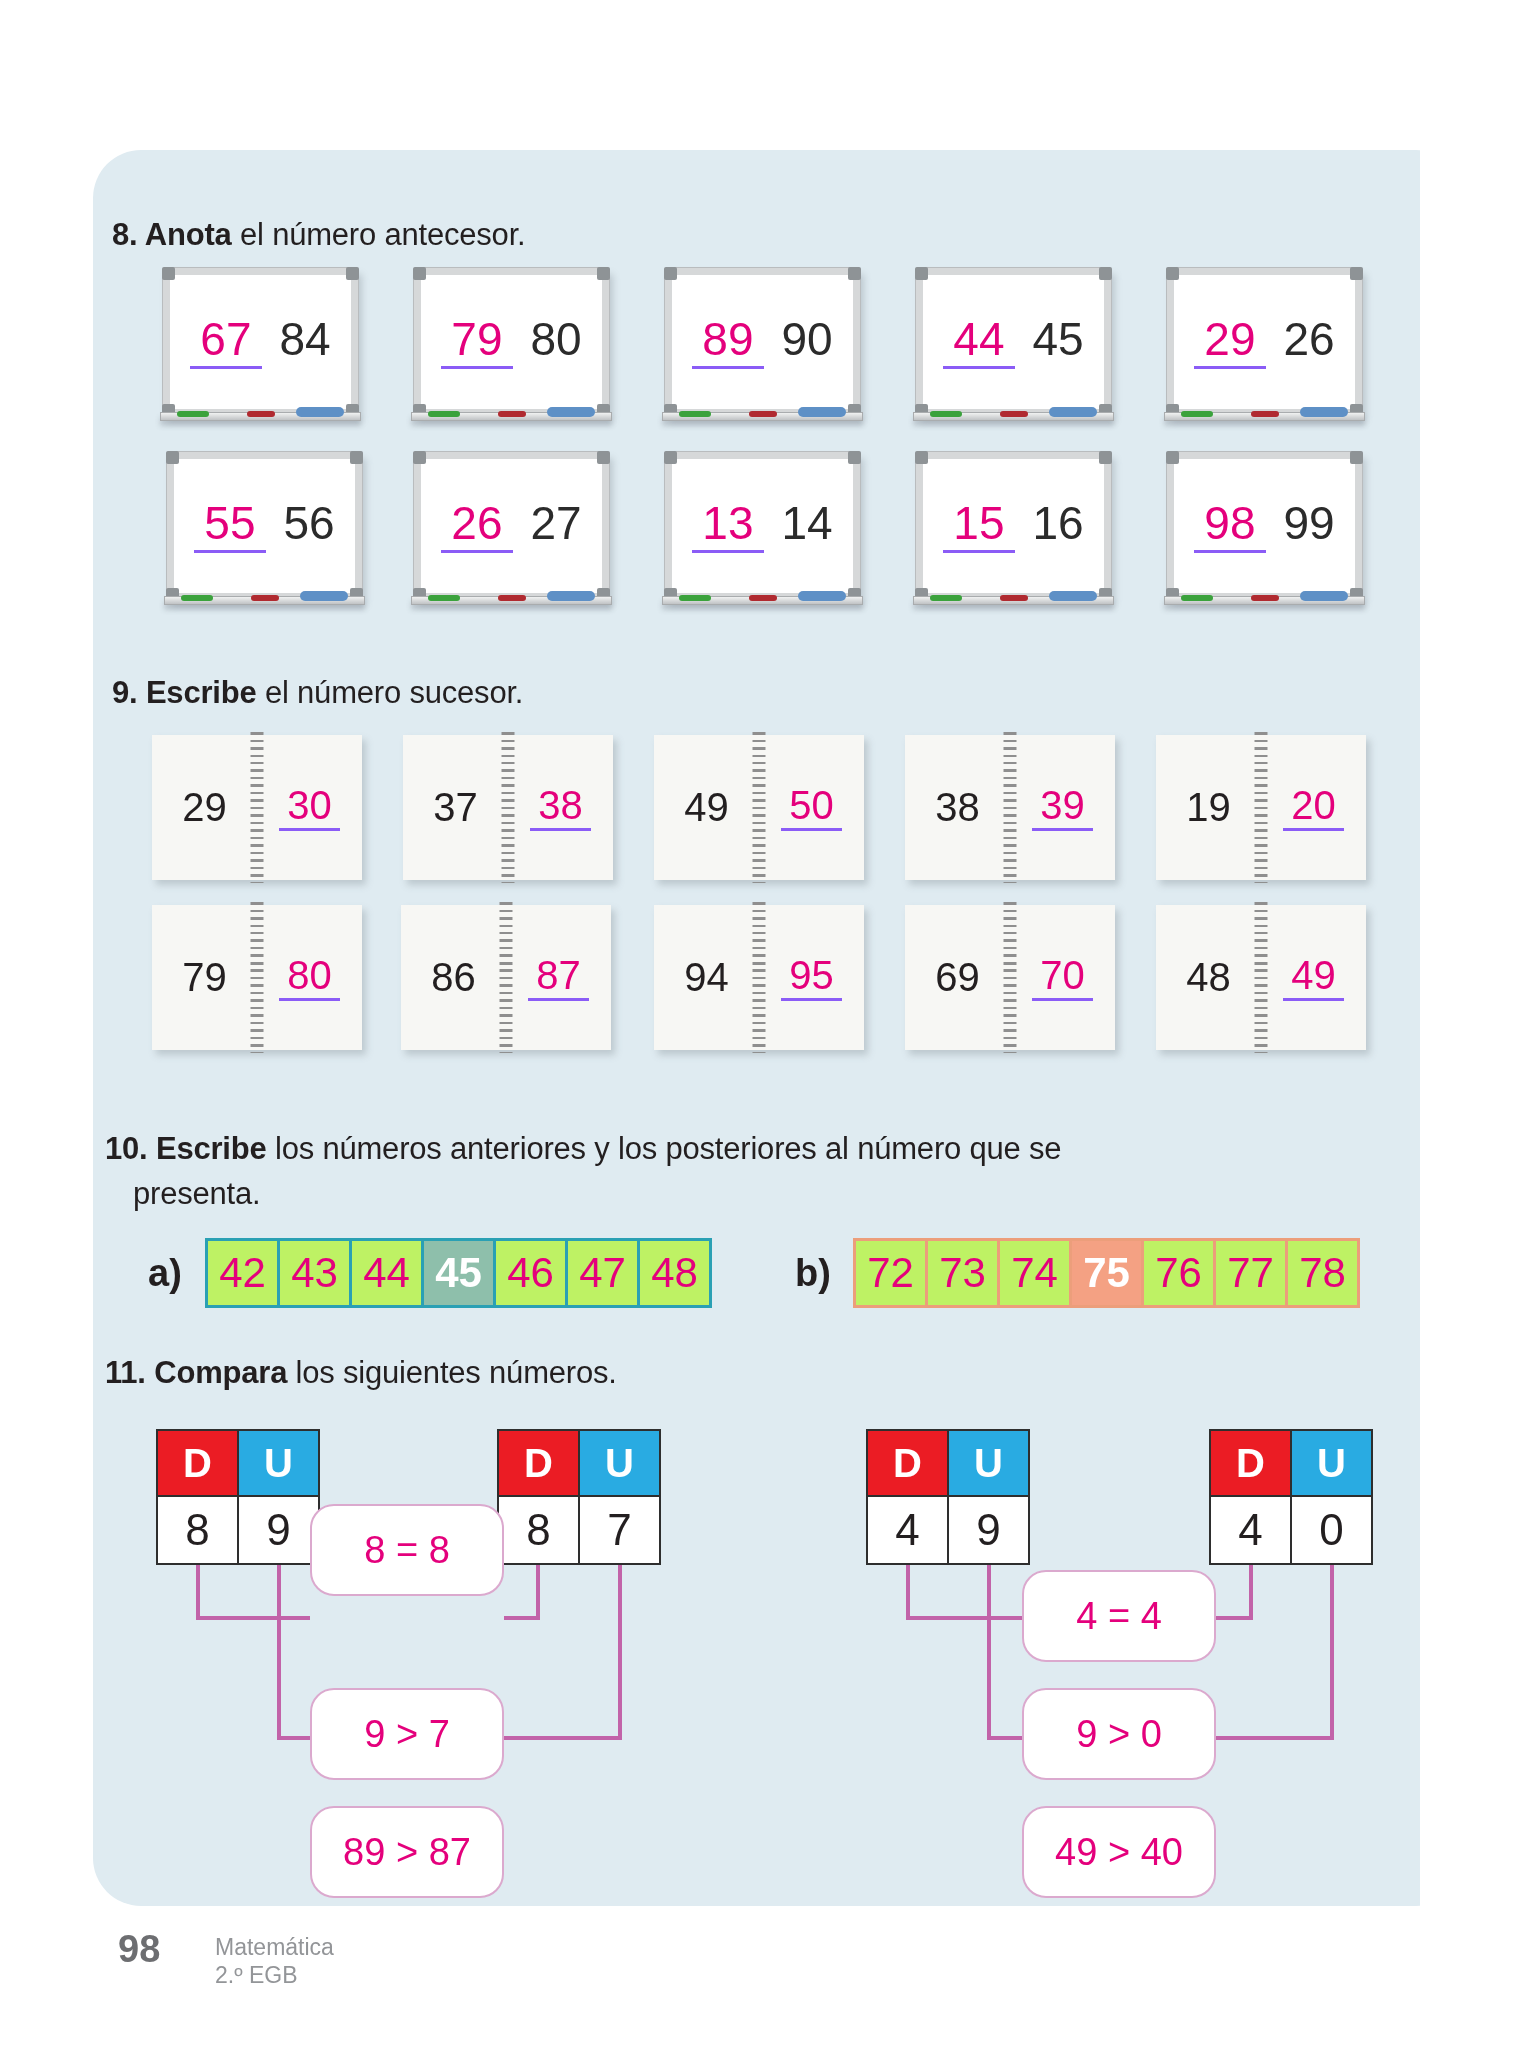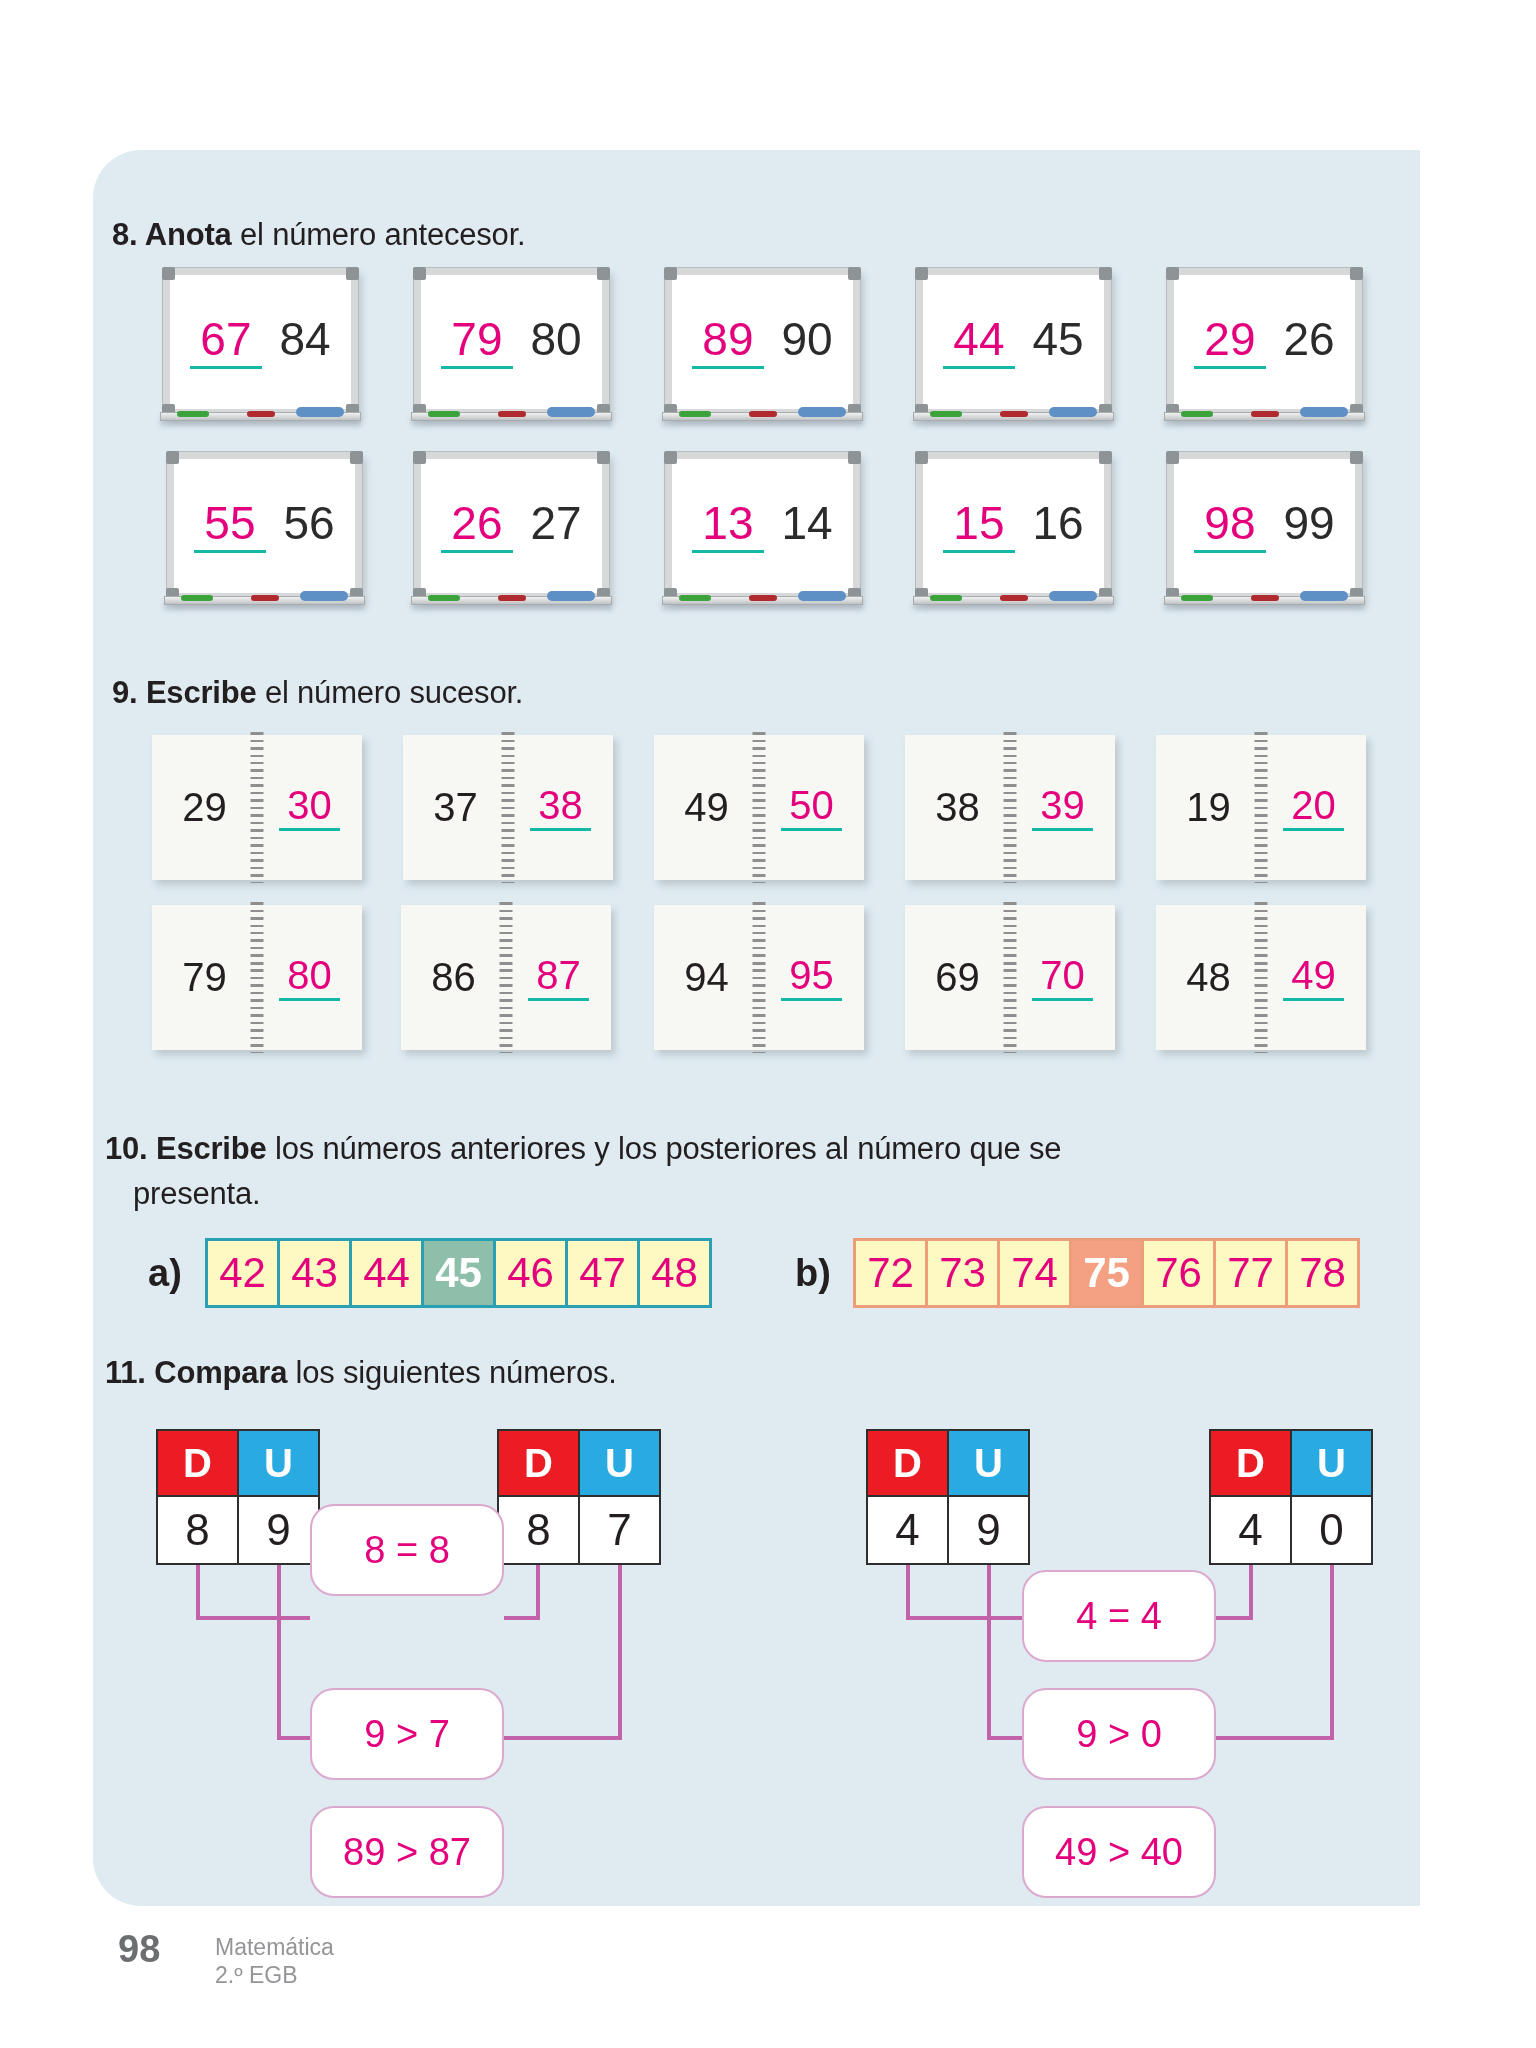--- a/index.html
+++ b/index.html
@@ -19,41 +19,41 @@
   .corner { position:absolute; width:13px; height:13px; background:#8E9396; border-radius:2px; }
   .c-tl{left:-8px;top:-8px} .c-tr{right:-8px;top:-8px} .c-bl{left:-8px;bottom:-8px} .c-br{right:-8px;bottom:-8px}
   .tray { position:absolute; left:-10px; right:-10px; bottom:-12px; height:9px;
           background:linear-gradient(#F0F1F1,#C0C3C5); border:1px solid #A9ACAE;
           box-shadow:0 5px 5px rgba(90,100,110,.25); }
   .mk-green { position:absolute; left:16px; top:-2px; width:32px; height:6px; background:#3BA23C; border-radius:3px; }
   .mk-red   { position:absolute; left:86px; top:-2px; width:28px; height:6px; background:#B02A30; border-radius:3px; }
   .eraser   { position:absolute; right:16px; top:-6px; width:48px; height:10px; background:#5E90C6; border-radius:5px; }
   .board-nums { position:absolute; left:0; right:0; top:40px; display:flex; justify-content:center;
                 align-items:baseline; gap:18px; font-size:46px; }
-  .ans { color:#E4007C; border-bottom:3px solid #14b8a6; padding:0 10px 3px; line-height:1.05; }
+  .ans { color:#E4007C; border-bottom:3px solid #8b5cf6; padding:0 10px 3px; line-height:1.05; }
   .giv { color:#2B2B2B; line-height:1.05; }
 
   
   .notebook { position:absolute; width:210px; height:145px; background:#F7F7F4;
               box-shadow:4px 5px 7px rgba(100,110,120,.28); }
   .spiral { position:absolute; left:50%; transform:translateX(-50%); top:-3px; bottom:-3px; width:13px;
             background:repeating-linear-gradient(to bottom,#8F8F8F 0 2.5px,rgba(0,0,0,0) 2.5px 7.5px); }
   .nb-half { position:absolute; top:0; height:100%; width:50%; display:flex;
              align-items:center; justify-content:center; font-size:40px; }
   .nb-left { left:0; color:#231F20; }
   .nb-right { left:50%; color:#E4007C; }
   .nb-right .ans { padding:0 8px 2px; }
 
   
   .strip-label { position:absolute; font-size:38px; font-weight:800; color:#231F20; }
   .strip { position:absolute; display:grid; grid-auto-flow:column; grid-auto-columns:69px;
            grid-template-rows:64px; gap:3px; padding:3px; }
   .strip-a { background:#2AA0B4; }
   .strip-b { background:#EC9E7B; }
-  .cell { background:#fef9c3; display:flex; align-items:center; justify-content:center;
+  .cell { background:#bef264; display:flex; align-items:center; justify-content:center;
           font-size:42px; color:#E4007C; }
   .hl-a { background:#8EBFAB; color:#ffffff; font-weight:800; }
   .hl-b { background:#F4A183; color:#ffffff; font-weight:800; }
 
   
   .du { position:absolute; width:164px; display:grid; grid-template-columns:1fr 1fr;
         grid-template-rows:64px 66px; gap:2px; padding:2px; background:#2E2E2E; }
   .du > div { display:flex; align-items:center; justify-content:center; }
   .hd { color:#ffffff; font-weight:800; font-size:40px; }
   .hd-d { background:#EB1C24; }

